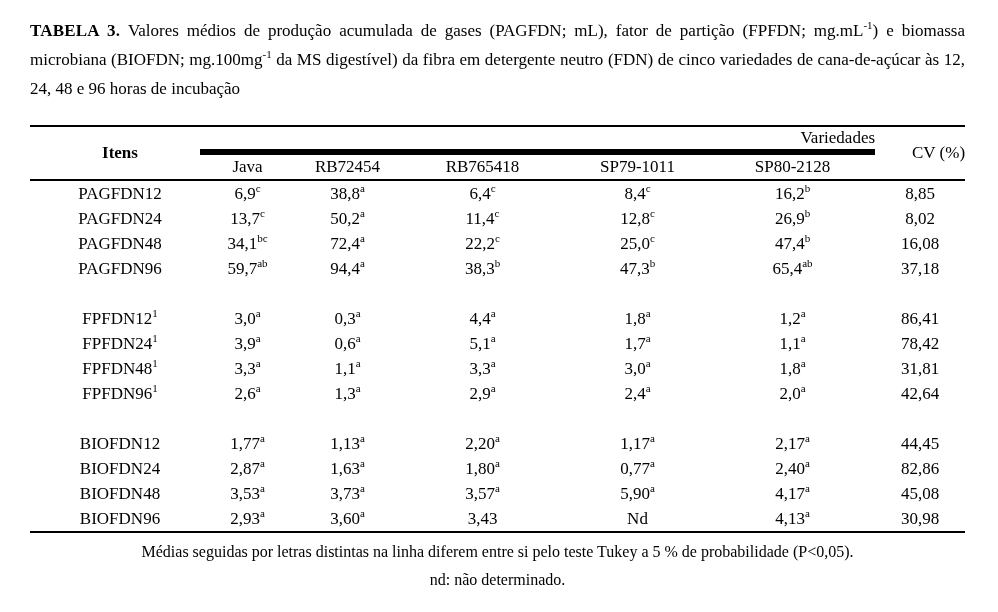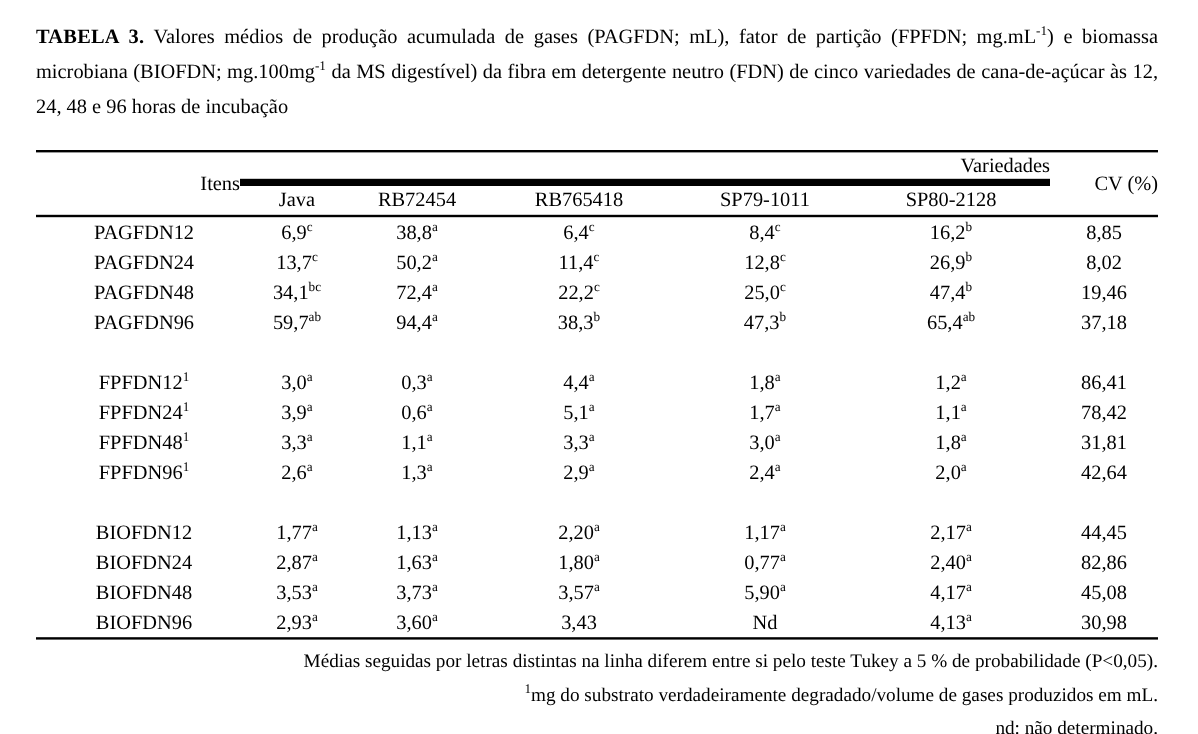--- a/index.html
+++ b/index.html
@@ -36,23 +36,24 @@
     border-collapse: collapse;
     table-layout: fixed;
     border-top: 2px solid #000;
     border-bottom: 2px solid #000;
     font-size: 17px;
   }
   thead { border-bottom: 2px solid #000; }
   th { font-weight: normal; padding: 0; }
   td { padding: 0; }
   th.itens {
-    text-align: right;
+    text-align: center;
     padding-left: 10px;
     vertical-align: middle;
+    font-weight: bold;
   }
   th.group {
     text-align: right;
     height: 22px;
     border-bottom: 6px solid #000000;
     vertical-align: middle;
   }
   th.cv { text-align: right; vertical-align: middle; }
   tr.varieties th {
     height: 24px;
@@ -60,21 +61,21 @@
   }
   tbody td { height: 25px; vertical-align: middle; }
   td.item { text-align: center; padding-left: 10px; }
   td.val { text-align: center; }
   tr.spacer td { height: 25px; }
   .footnotes { margin-top: 5px; width: 935px; }
   .footnote {
     margin: 0;
     font-size: 16px;
     line-height: 28px;
-    text-align: right;
+    text-align: center;
   }
 </style>
 </head>
 <body>
 
 <div class="page">
 
   <p class="caption"><b>TABELA 3.</b><span> Valores médios de produção acumulada de gases (PAGFDN; mL), fator de partição (FPFDN; mg.mL<sup>-1</sup>) e biomassa microbiana (BIOFDN; mg.100mg<sup>-1</sup> da MS digestível) da fibra em detergente neutro (FDN) de cinco variedades de cana-de-açúcar às 12, 24, 48 e 96 horas de incubação</span></p>
 
   <table class="data">
@@ -120,21 +121,21 @@
           <td class="val">26,9<sup>b</sup></td>
           <td class="val">8,02</td>
         </tr>
         <tr>
           <td class="item">PAGFDN48</td>
           <td class="val">34,1<sup>bc</sup></td>
           <td class="val">72,4<sup>a</sup></td>
           <td class="val">22,2<sup>c</sup></td>
           <td class="val">25,0<sup>c</sup></td>
           <td class="val">47,4<sup>b</sup></td>
-          <td class="val">19,46</td>
+          <td class="val">16,08</td>
         </tr>
         <tr>
           <td class="item">PAGFDN96</td>
           <td class="val">59,7<sup>ab</sup></td>
           <td class="val">94,4<sup>a</sup></td>
           <td class="val">38,3<sup>b</sup></td>
           <td class="val">47,3<sup>b</sup></td>
           <td class="val">65,4<sup>ab</sup></td>
           <td class="val">37,18</td>
         </tr>
@@ -214,17 +215,16 @@
           <td class="val">3,43</td>
           <td class="val">Nd</td>
           <td class="val">4,13<sup>a</sup></td>
           <td class="val">30,98</td>
         </tr>
       </tbody>
   </table>
 
   <div class="footnotes">
       <p class="footnote">Médias seguidas por letras distintas na linha diferem entre si pelo teste Tukey a 5 % de probabilidade (P&lt;0,05).</p>
-      <p class="footnote"><sup>1</sup>mg do substrato verdadeiramente degradado/volume de gases produzidos em mL.</p>
       <p class="footnote">nd: não determinado.</p>
     </div>
 
 </div>
 
 </body></html>

